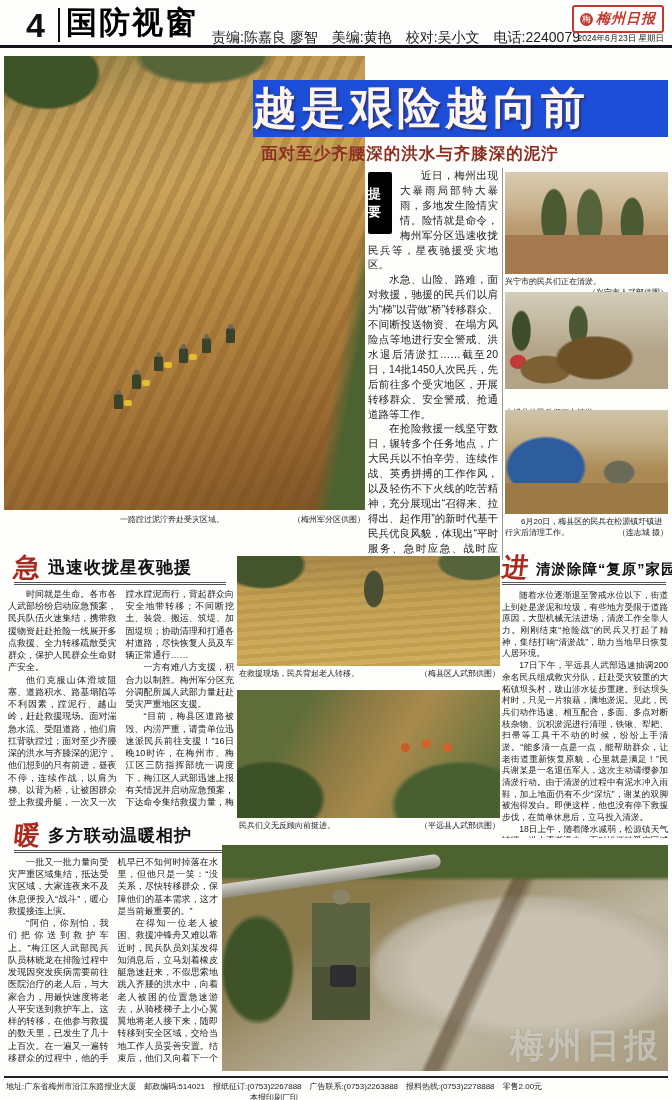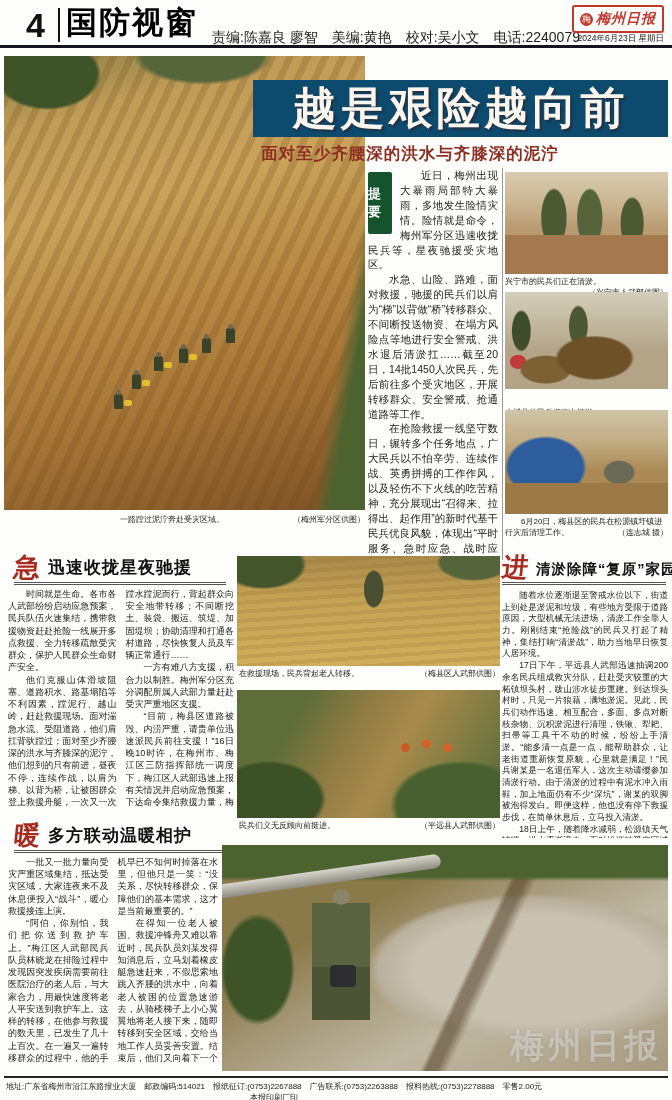--- a/index.html
+++ b/index.html
@@ -15,22 +15,22 @@
   .hdr-div{position:absolute;left:58px;top:8px;width:2px;height:34px;background:#111;}
   .secname{position:absolute;left:66px;top:2px;font-size:31px;font-weight:900;letter-spacing:2px;color:#000000;}
   .credits{position:absolute;left:212px;top:29px;font-size:14px;color:#222;white-space:nowrap;}
   .mast{position:absolute;right:8px;top:5px;width:88px;height:24px;border:2px solid #c0392b;border-radius:3px;
         display:flex;align-items:center;justify-content:center;gap:3px;background:#fff;}
   .mast-seal{width:13px;height:13px;border-radius:50%;background:#c0392b;color:#fff;font-size:9px;line-height:13px;text-align:center;}
   .mast-name{font-family:"Liberation Serif","DejaVu Serif",serif;font-weight:bold;font-style:italic;
              color:#c0392b;font-size:14px;letter-spacing:1px;}
   .dateline{position:absolute;right:8px;top:33px;font-size:8.5px;color:#222;}
   
-  .banner{position:absolute;left:253px;top:80px;width:415px;height:57px;background:#0c4a6e;
-          display:flex;align-items:center;justify-content:center;z-index:5;}
+  .banner{position:absolute;left:253px;top:80px;width:415px;height:57px;background:#1d4ed8;
+          display:flex;align-items:center;justify-content:flex-start;z-index:5;}
   .banner h1{margin:0;color:#fdf6ee;font-size:44px;font-weight:900;letter-spacing:4px;
              font-family:"Liberation Serif","DejaVu Serif",serif;text-shadow:2px 2px 2px rgba(60,20,15,.45);}
   .subhead{position:absolute;left:260px;top:143px;width:300px;text-align:center;z-index:5;
            font-size:16.5px;font-weight:bold;color:#8c2f22;letter-spacing:1px;white-space:nowrap;}
   
   .ph{position:absolute;overflow:hidden;}
   .cap{position:absolute;font-size:8px;color:#191919;line-height:1.35;}
   .cap .cr{float:right;color:#191919;}
   
   #mainph{left:4px;top:56px;width:361px;height:454px;
@@ -97,21 +97,21 @@
     border-radius:10px;}
   .pipe{position:absolute;left:-60px;top:28px;width:280px;height:14px;background:linear-gradient(180deg,#d8d5cc,#8f8c82);
         transform:rotate(-8deg);border-radius:7px;}
   .satchel{position:absolute;left:108px;top:120px;width:26px;height:22px;background:#2e2e30;border-radius:4px;}
   .wmark{position:absolute;right:6px;bottom:2px;font-size:34px;font-weight:900;letter-spacing:4px;
          color:rgba(235,235,230,.5);text-shadow:0 0 2px rgba(120,120,120,.4);
          font-family:"Liberation Serif","DejaVu Serif",serif;}
   
   .summary{position:absolute;left:368px;top:168px;width:130px;height:392px;border-right:1px solid #9a9a96;
            padding-right:4px;font-size:10.5px;line-height:1.42;text-align:justify;overflow:hidden;}
-  .tylabel{float:left;width:24px;height:62px;background:#14532d;color:#fff;margin:4px 8px 4px 0;
+  .tylabel{float:left;width:24px;height:62px;background:#000000;color:#fff;margin:4px 8px 4px 0;
            display:flex;flex-direction:column;align-items:center;justify-content:center;font-size:13px;
            font-weight:bold;letter-spacing:2px;border-radius:2px;}
   .summary p{margin:0;text-indent:2em;}
   
   .sec-head{position:absolute;display:flex;align-items:flex-end;gap:8px;border-bottom:3px double #555;
             padding-bottom:3px;}
   .sec-tag{font-family:"Liberation Serif","DejaVu Serif",serif;font-size:26px;font-weight:900;color:#a8291d;
            line-height:.9;transform:skewX(-6deg);}
   .sec-title{font-size:17px;font-weight:900;color:#111;letter-spacing:1px;white-space:nowrap;}
   .coltext{position:absolute;font-size:9px;line-height:1.36;text-align:justify;overflow:hidden;}

